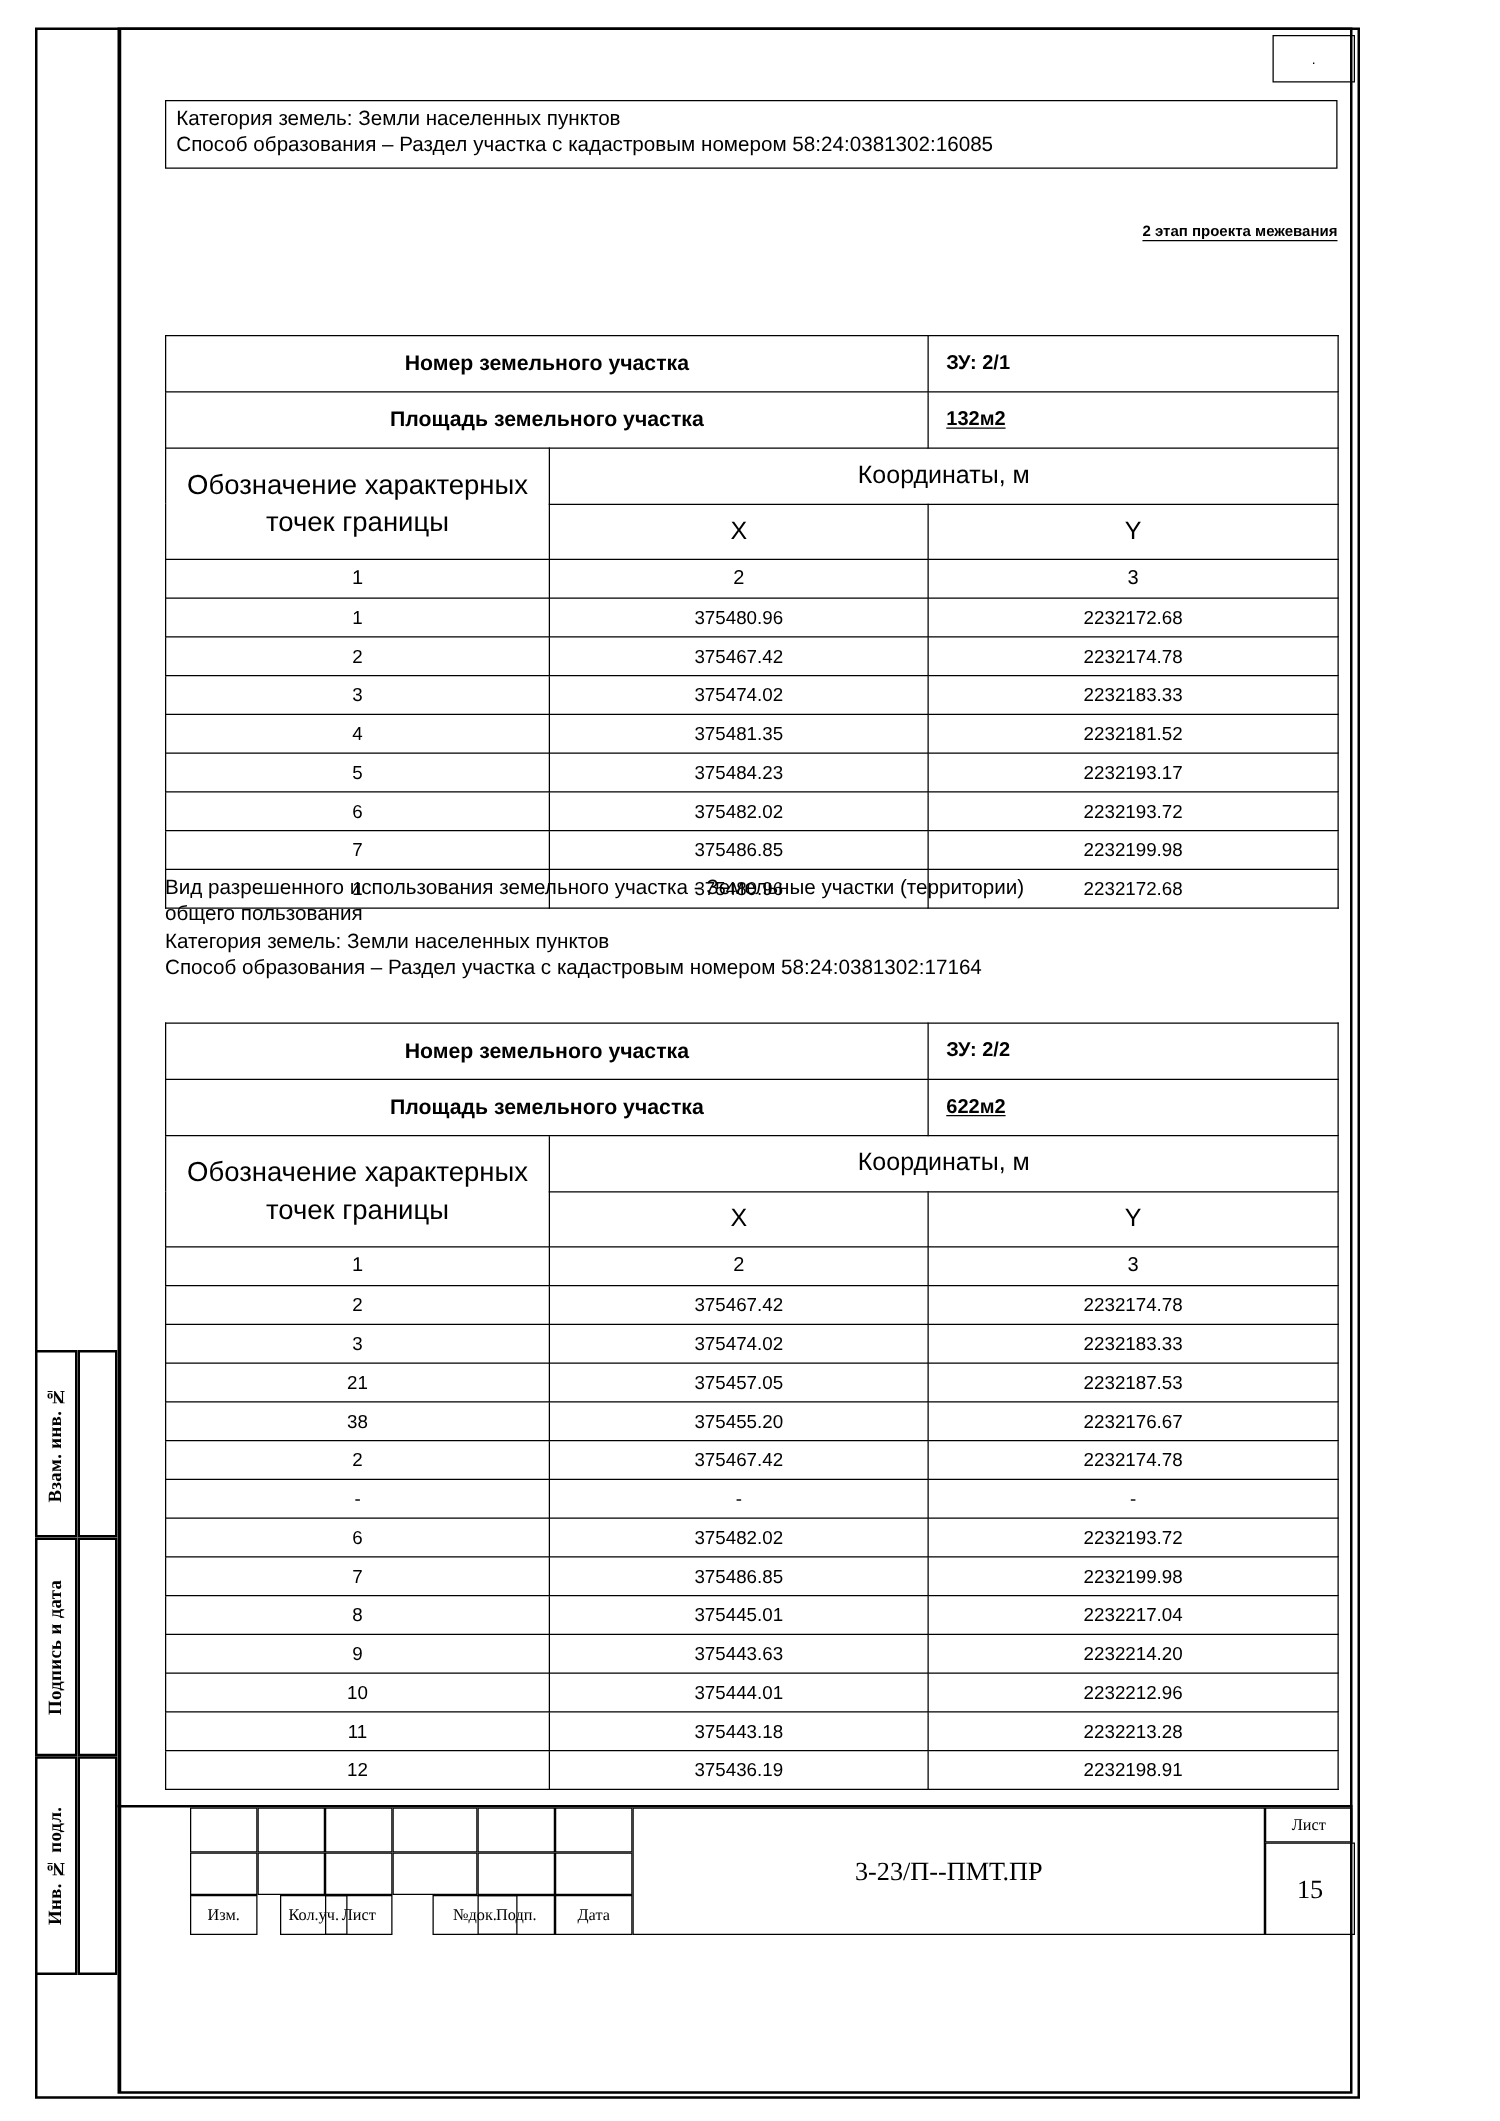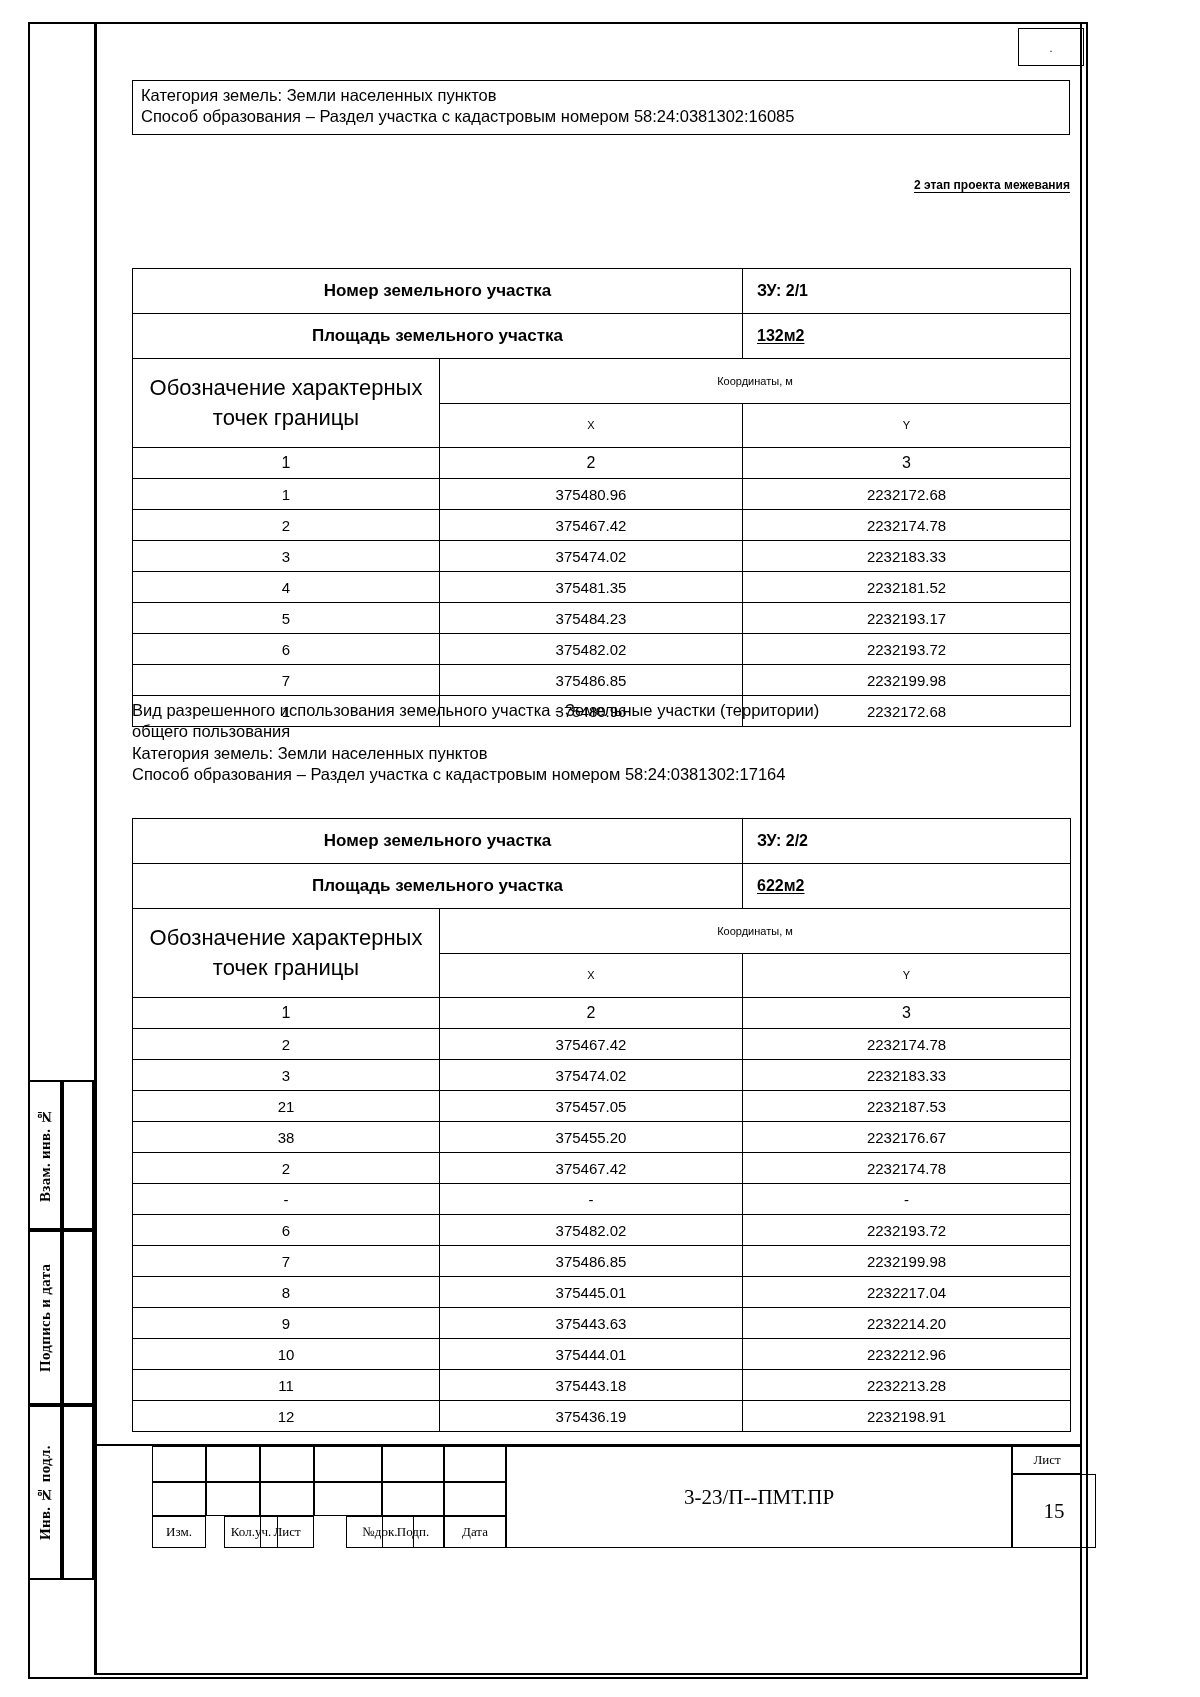--- a/index.html
+++ b/index.html
@@ -88,21 +88,21 @@
 
   .col-a{width:307px;}
   .col-b{width:303px;}
   .col-c{width:328px;}
 
   .row-title td{height:44px;font-weight:700;font-size:17px;}
   .row-title td.lbl{font-weight:700;}
   .row-title td.val{text-align:left;padding-left:14px;font-size:16px;font-weight:700;}
   .row-title td.val.und span{text-decoration:underline;text-underline-offset:2px;}
 
-  .hcell{font-weight:700;font-size:11px;height:40px;}
+  .hcell{font-weight:700;font-size:20px;height:40px;}
   .hcell-tall{font-weight:700;font-size:22px;height:88px;line-height:1.35;}
   .numhdr td{font-weight:700;font-size:16px;height:30px;}
   .drow td{height:30px;font-size:15px;}
 
   
   .mid-text{
     position:absolute;left:0;top:700px;width:938px;
     font-size:16.5px;line-height:1.30;
   }
   .mid-text div{white-space:nowrap;}
@@ -360,18 +360,18 @@
       <div class="sg label" style="left:58px;top:70px;width:54px;height:32px;">Изм.</div>
       <div class="sg label" style="left:112px;top:70px;width:54px;height:32px;margin-left:18px;">Кол.уч.</div>
       <div class="sg label" style="left:166px;top:70px;width:54px;height:32px;">Лист</div>
       <div class="sg label" style="left:220px;top:70px;width:68px;height:32px;margin-left:32px;">№док.</div>
       <div class="sg label" style="left:288px;top:70px;width:62px;height:32px;">Подп.</div>
       <div class="sg label" style="left:350px;top:70px;width:62px;height:32px;">Дата</div>
 
       <div class="sg big" style="left:412px;top:0px;width:506px;height:102px;text-align:right;">3-23/П--ПМТ.ПР</div>
 
       <div class="sg label" style="left:918px;top:0px;width:70px;height:28px;">Лист</div>
-      <div class="sg sheetnum" style="left:918px;top:28px;width:84px;height:74px;">15</div>
+      <div class="sg sheetnum" style="left:918px;top:28px;width:72px;height:74px;">15</div>
 
     </div>
   </div>
 
 </div>
 
 </body></html>

